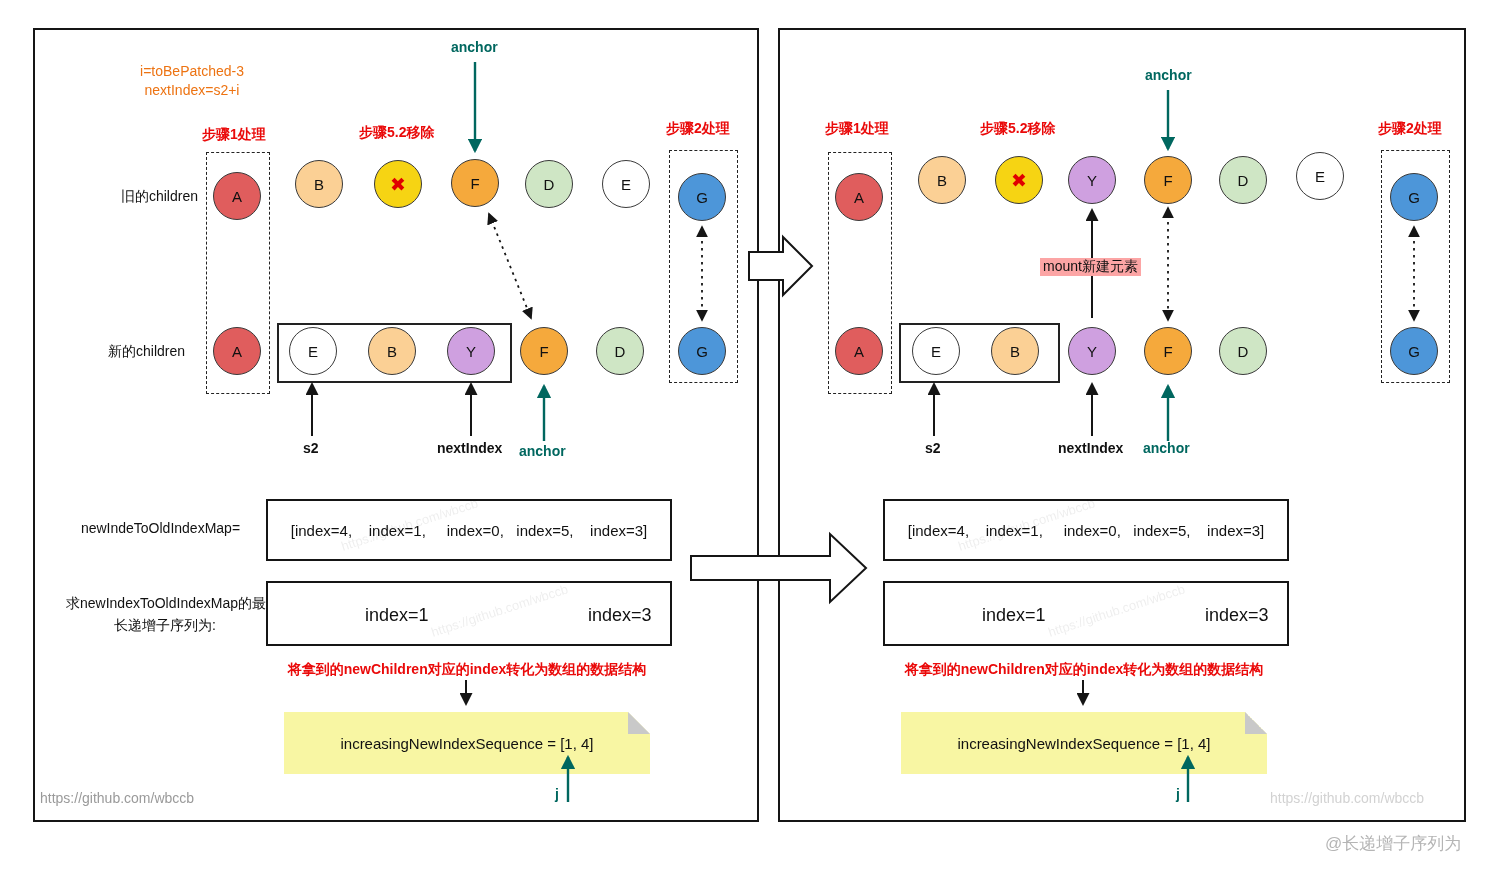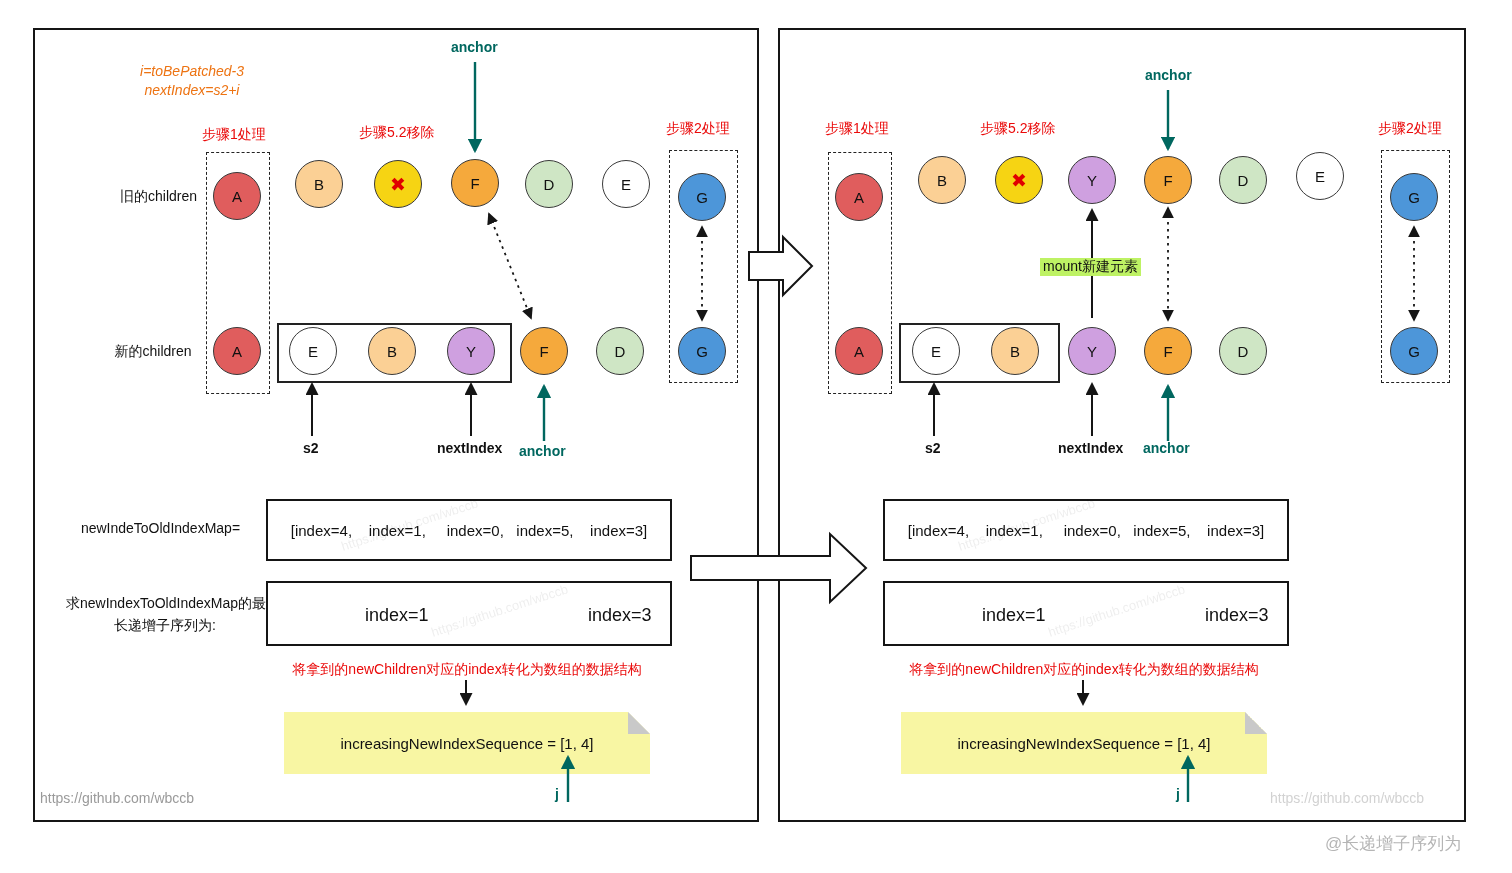--- a/index.html
+++ b/index.html
@@ -13,23 +13,23 @@
   .dashed-rect { position: absolute; border: 1.6px dashed #222; }
   .solid-rect { position: absolute; border: 2px solid #222; }
   .layer { position: absolute; inset: 0; pointer-events: none; }
   .node {
     position: absolute; width: 48px; height: 48px; border-radius: 50%;
     border: 1.6px solid #3a3a3a; display: flex; align-items: center; justify-content: center;
     font-size: 15px; color: #111; box-sizing: border-box;
   }
   .xnode { font-weight: bold; font-size: 19px; }
   .lbl { position: absolute; font-size: 14px; color: #111; white-space: nowrap; }
-  .red { color: #ea0a0a; font-weight: normal; }
+  .red { color: #ea0a0a; font-weight: bold; }
   .teal { color: #00675f; font-weight: bold; }
-  .orange { color: #ed7312; font-style: italic; }
+  .orange { color: #ed7312; }
   .bold { font-weight: bold; }
   .box {
     position: absolute; border: 2px solid #151515; background: #fff;
     display: flex; align-items: center; justify-content: center; font-size: 15px;
   }
   .pre { white-space: pre; }
   .abs { position: absolute; font-size: 18px; }
   .boxwm {
     position: absolute; color: rgba(0,0,0,0.07); font-size: 13px;
     transform: rotate(-18deg); pointer-events: none; white-space: nowrap;
@@ -158,39 +158,39 @@
   </div>
 
 <div class="lbl orange" style="left:122px;top:62px;width:140px;text-align:center;line-height:19px">
   <div>i=toBePatched-3</div>
   <div>nextIndex=s2+i</div>
 </div>
 <div class="lbl teal" style="left:451px;top:39px">anchor</div>
 <div class="lbl red" style="left:202px;top:126px">步骤1处理</div>
 <div class="lbl red" style="left:359px;top:124px">步骤5.2移除</div>
 <div class="lbl red" style="left:666px;top:120px">步骤2处理</div>
-<div class="lbl" style="left:120px;top:188px;width:90px;text-align:left">旧的children</div>
-<div class="lbl" style="left:108px;top:343px;width:90px;text-align:center">新的children</div>
+<div class="lbl" style="left:108px;top:188px;width:90px;text-align:right">旧的children</div>
+<div class="lbl" style="left:108px;top:343px;width:90px;text-align:left">新的children</div>
 <div class="lbl bold" style="left:303px;top:440px">s2</div>
 <div class="lbl bold" style="left:437px;top:440px">nextIndex</div>
 <div class="lbl teal" style="left:519px;top:443px">anchor</div>
 <div class="lbl" style="left:58px;top:520px;width:205px;text-align:center">newIndeToOldIndexMap=</div>
 <div class="lbl" style="left:66px;top:592px;width:198px;text-align:center;line-height:22px">
   <div>求newIndexToOldIndexMap的最</div>
   <div>长递增子序列为:</div>
 </div>
 <div class="lbl red" style="left:267px;top:661px;width:400px;text-align:center">将拿到的newChildren对应的index转化为数组的数据结构</div>
 <div class="lbl teal" style="left:555px;top:786px">j</div>
 <div class="lbl" style="left:40px;top:790px;color:#9a9a9a;font-size:14px">https://github.com/wbccb</div>
 
 <div class="lbl teal" style="left:1145px;top:67px">anchor</div>
 <div class="lbl red" style="left:825px;top:120px">步骤1处理</div>
 <div class="lbl red" style="left:980px;top:120px">步骤5.2移除</div>
 <div class="lbl red" style="left:1378px;top:120px">步骤2处理</div>
-<div class="lbl" style="left:1040px;top:258px;background:#bef264;padding:0 3px">mount新建元素</div>
+<div class="lbl" style="left:1040px;top:258px;background:#fca5a5;padding:0 3px">mount新建元素</div>
 <div class="lbl bold" style="left:925px;top:440px">s2</div>
 <div class="lbl bold" style="left:1058px;top:440px">nextIndex</div>
 <div class="lbl teal" style="left:1143px;top:440px">anchor</div>
 <div class="lbl red" style="left:884px;top:661px;width:400px;text-align:center">将拿到的newChildren对应的index转化为数组的数据结构</div>
 <div class="lbl teal" style="left:1176px;top:786px">j</div>
 <div class="lbl" style="left:1270px;top:790px;color:#d2d2d2;font-size:14px">https://github.com/wbccb</div>
 
 <div class="lbl" style="left:1325px;top:832px;color:#b5b5b5;font-size:17px">@长递增子序列为</div>
 
 </body></html>

